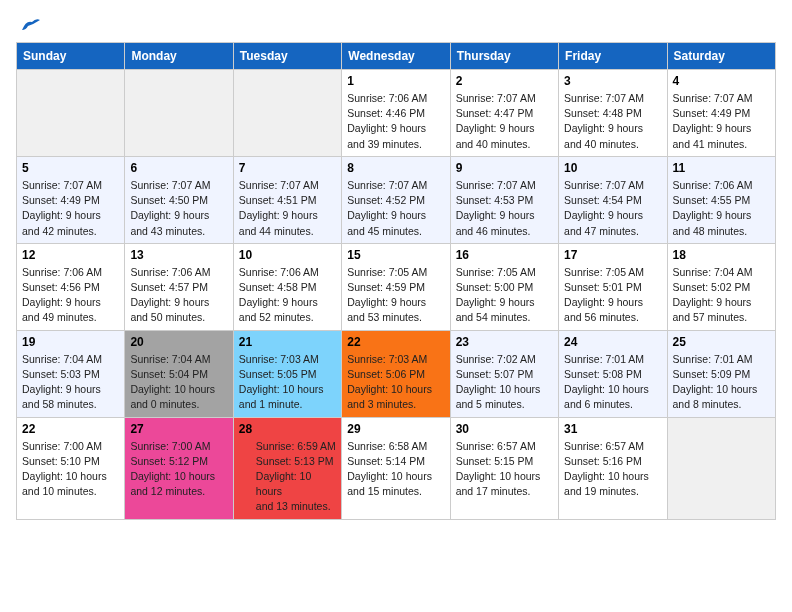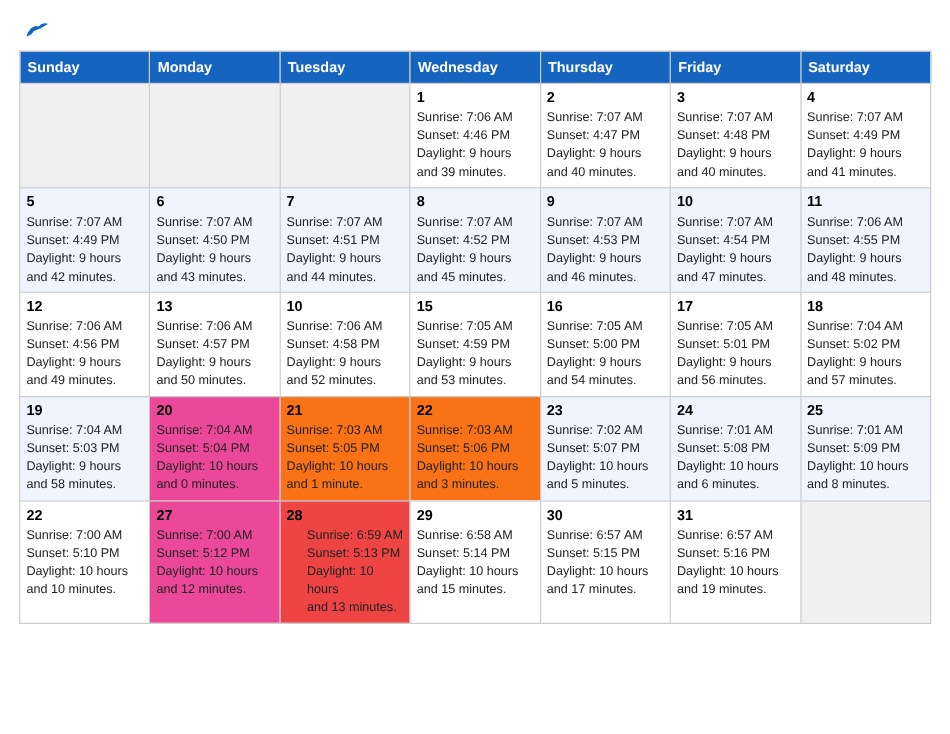--- a/index.html
+++ b/index.html
@@ -250,28 +250,28 @@
         </td>
       </tr>
       <tr>
         <td style="background: rgb(240, 244, 255);">
           <span class="date-num">19</span>
           <div class="cell-text" style="white-space: pre-line;">Sunrise: 7:04 AM
 Sunset: 5:03 PM
 Daylight: 9 hours
 and 58 minutes.</div>
         </td>
-        <td style="background: #ec4899;">
+        <td style="background: #a3a3a3;">
           <span class="date-num">20</span>
           <div class="cell-text" style="white-space: pre-line;">Sunrise: 7:04 AM
 Sunset: 5:04 PM
 Daylight: 10 hours
 and 0 minutes.</div>
         </td>
-        <td style="background: #f97316;">
+        <td style="background: #7dd3fc;">
           <span class="date-num">21</span>
           <div class="cell-text" style="white-space: pre-line;">Sunrise: 7:03 AM
 Sunset: 5:05 PM
 Daylight: 10 hours
 and 1 minute.</div>
         </td>
         <td style="background: #f97316;">
           <span class="date-num">22</span>
           <div class="cell-text" style="white-space: pre-line;">Sunrise: 7:03 AM
 Sunset: 5:06 PM

